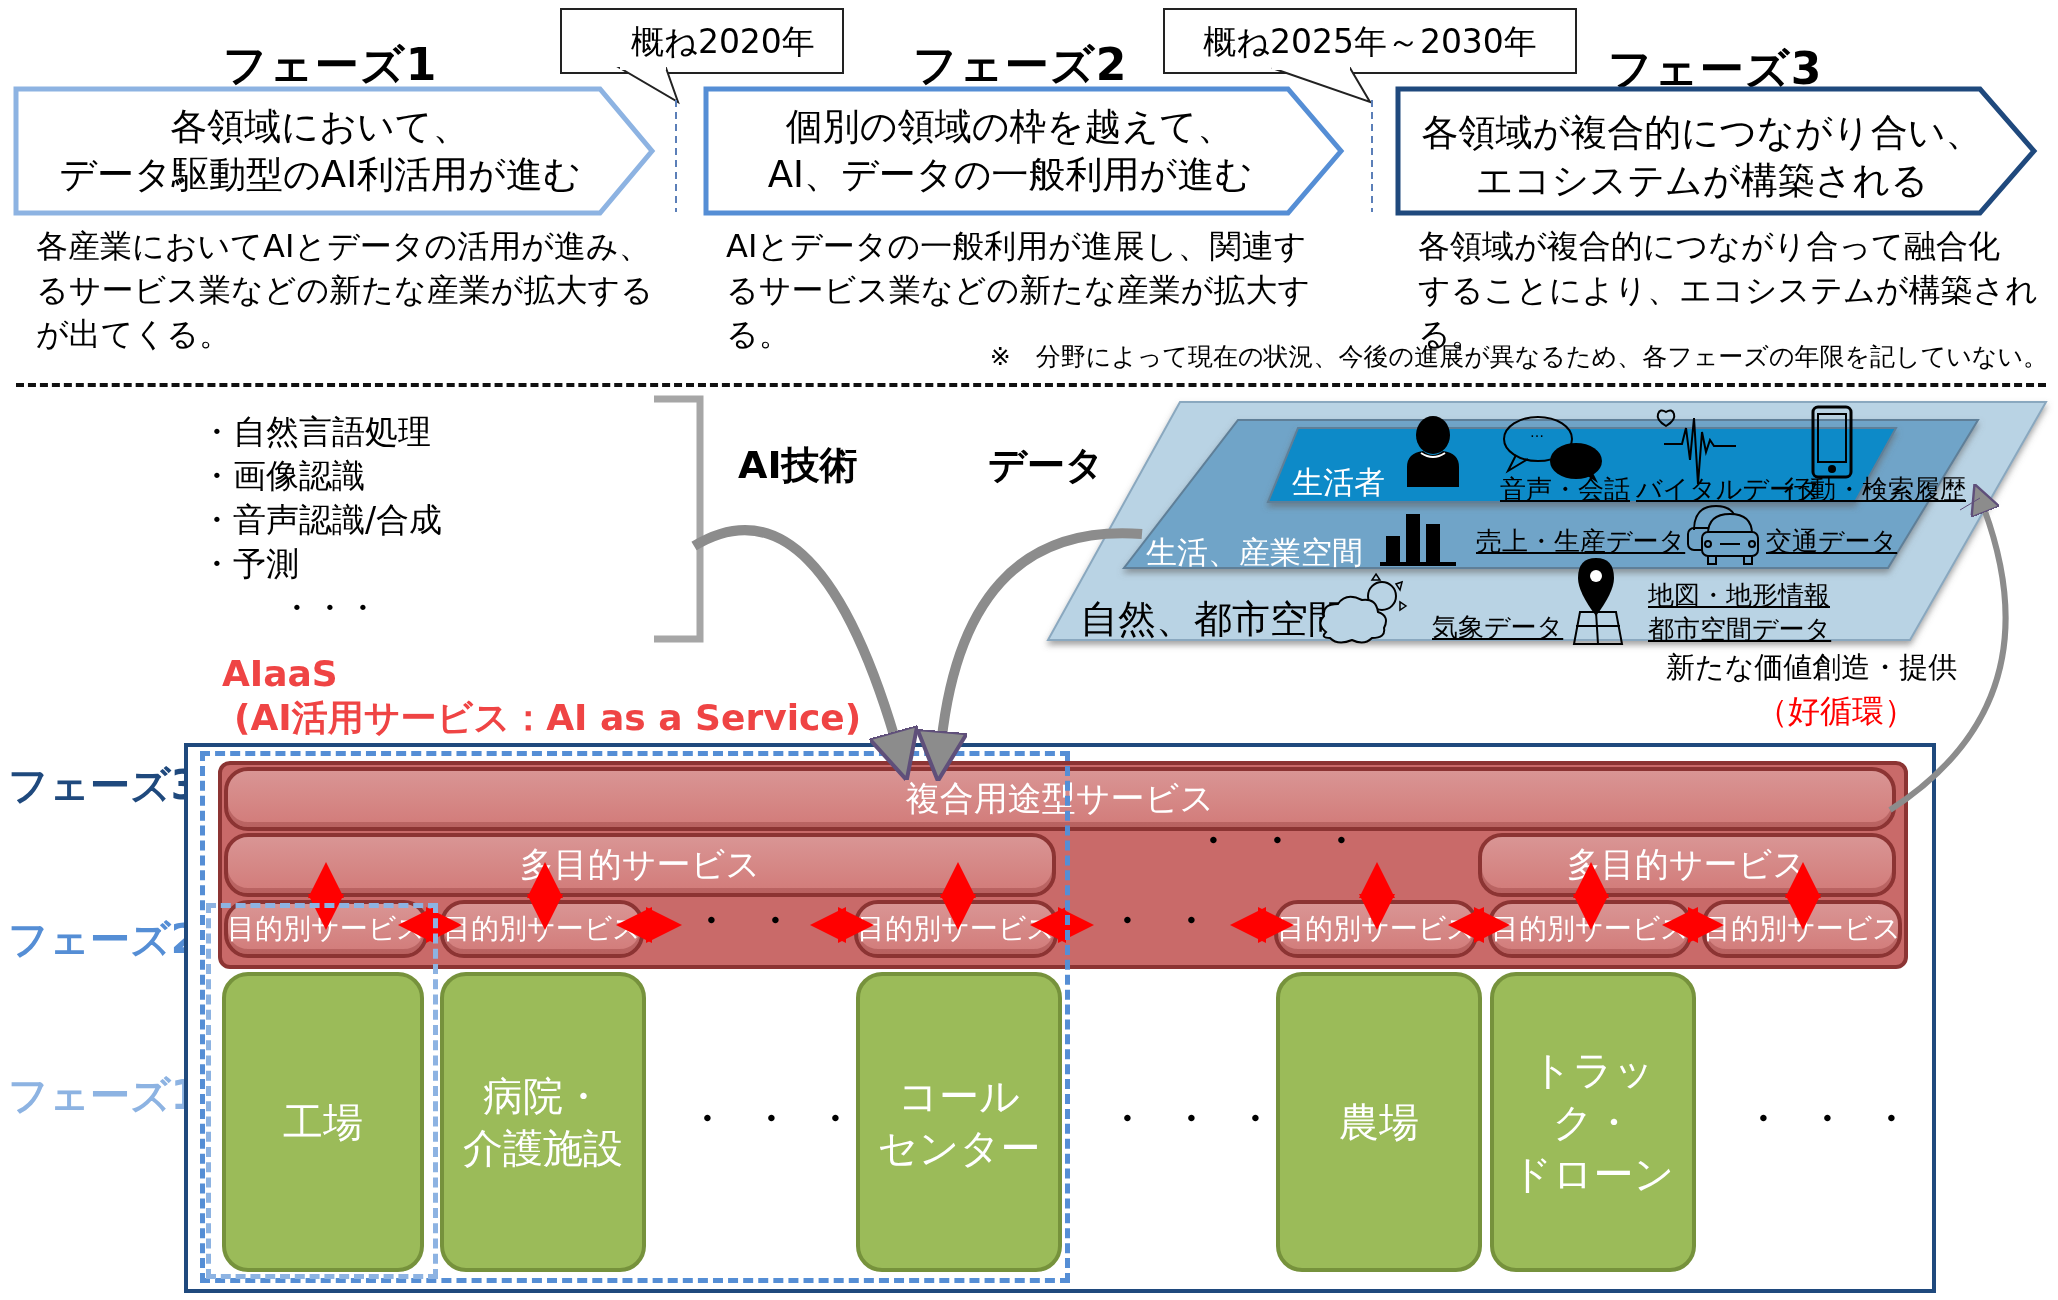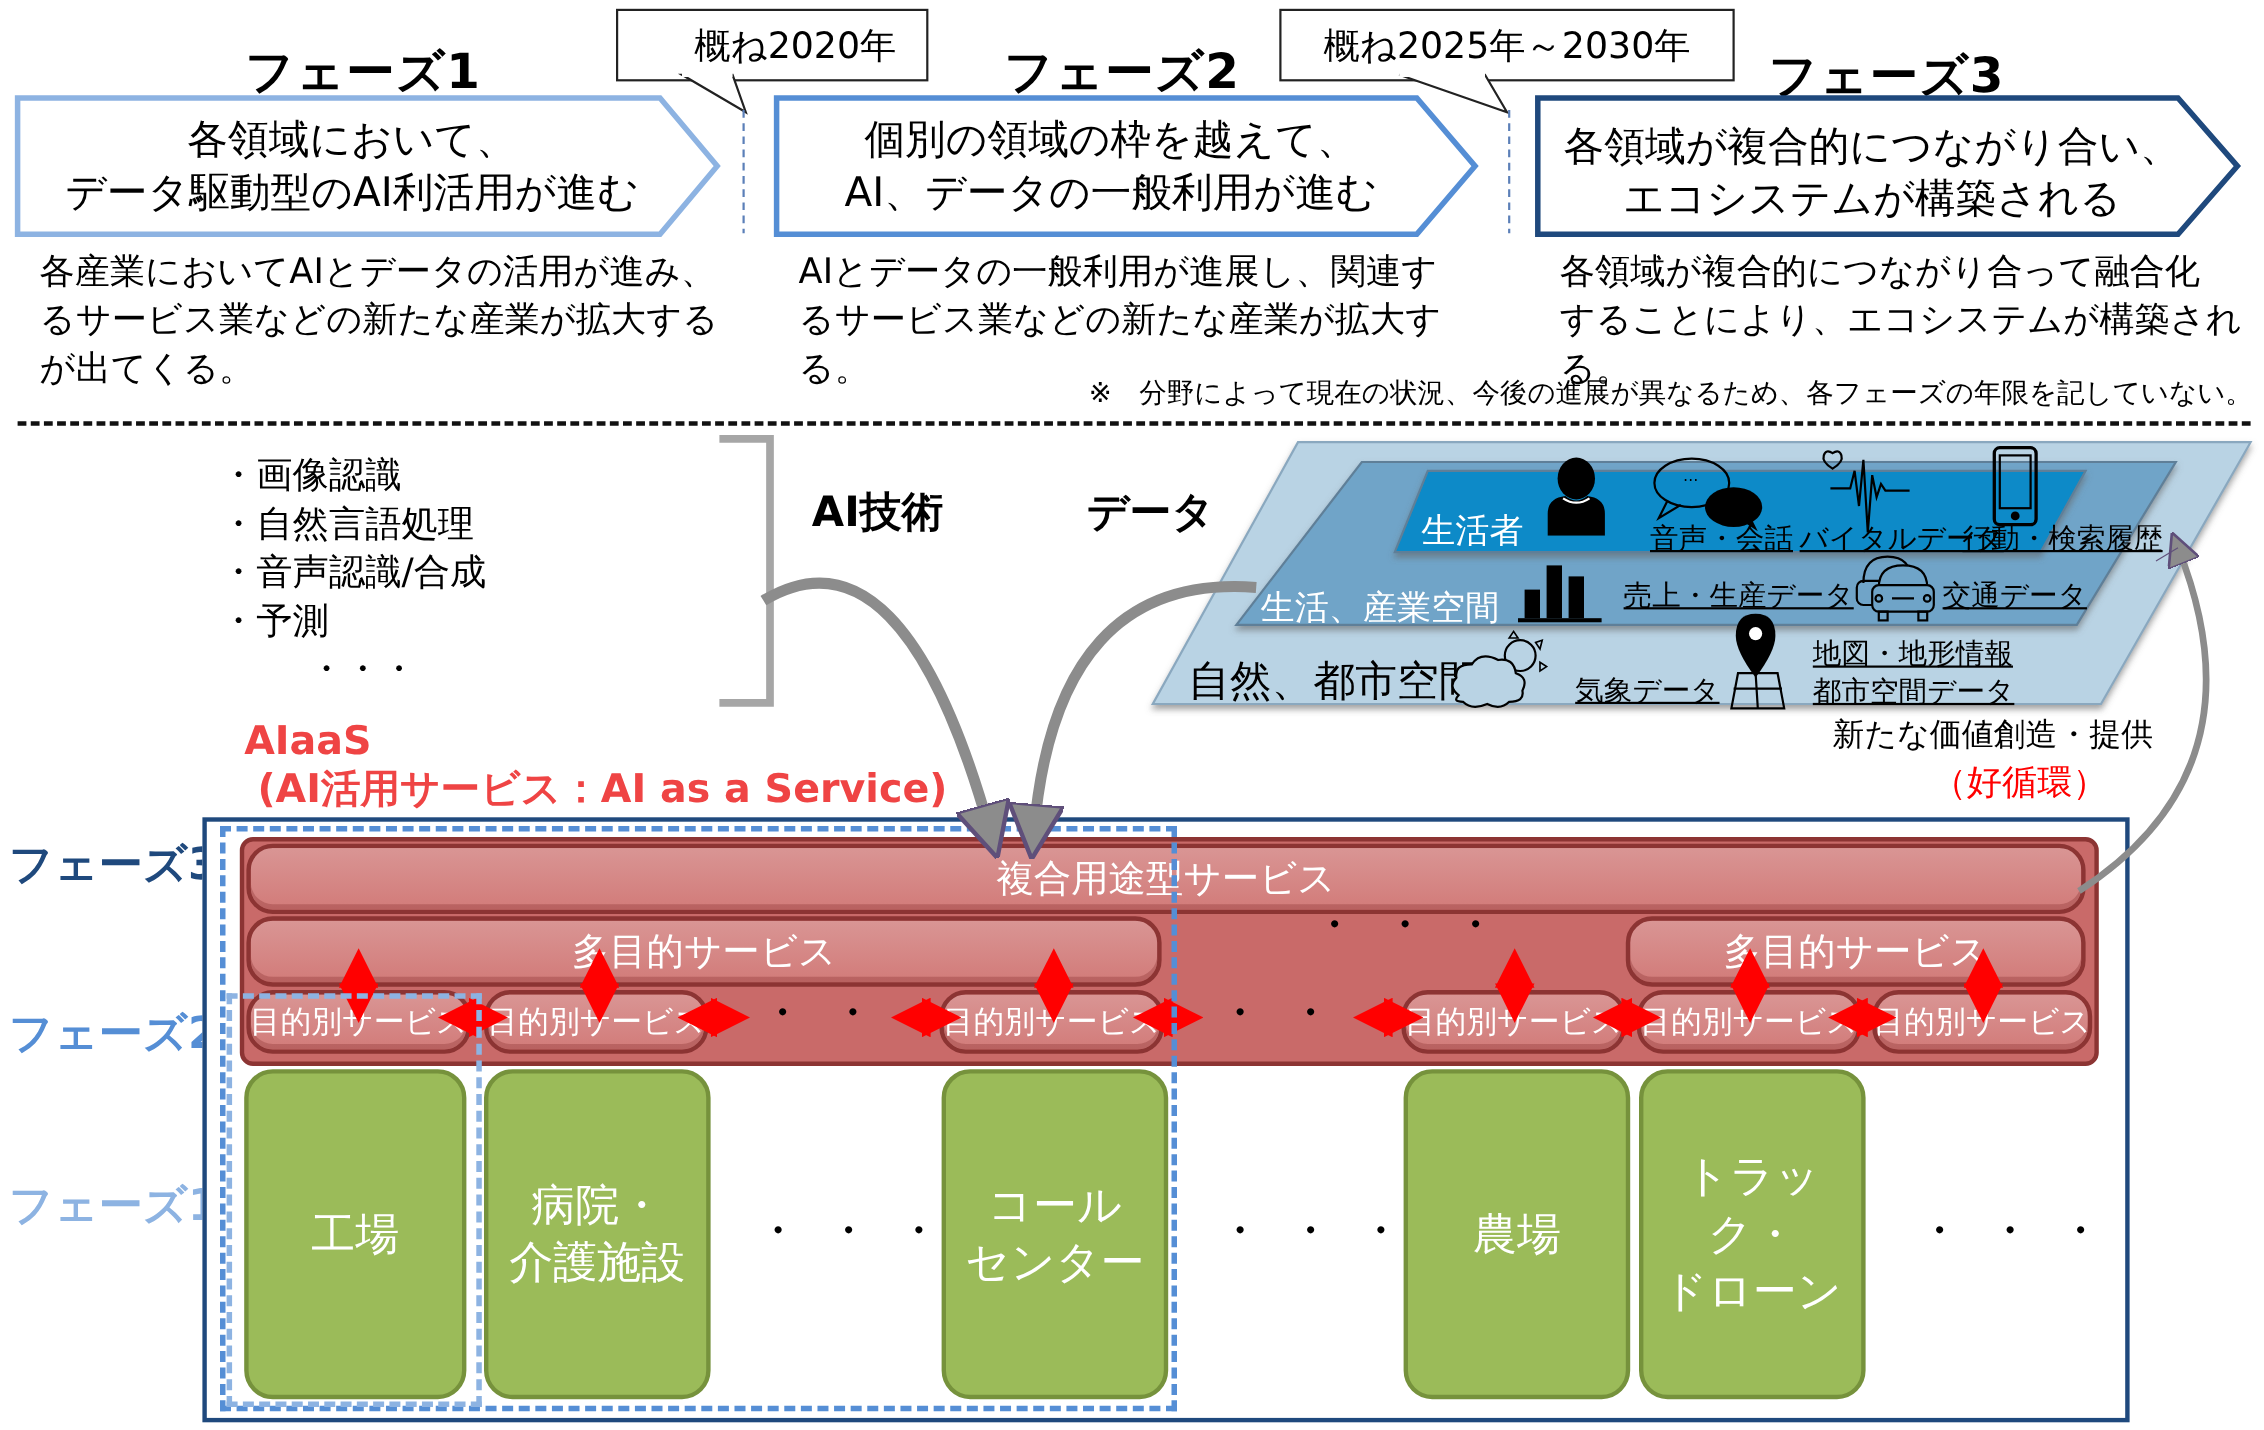--- a/index.html
+++ b/index.html
@@ -84,22 +84,22 @@
 <div class="abs desc" style="left:1418px;top:224px;width:640px;">
   <div>各領域が複合的につながり合って融合化</div>
   <div>することにより、エコシステムが構築される。</div>
 </div>
 
 <div class="abs note" style="left:898px;top:340px;width:1150px;text-align:right;">※　分野によって現在の状況、今後の進展が異なるため、各フェーズの年限を記していない。</div>
 
 <div class="abs divider" style="left:16px;top:383px;width:2030px;"></div>
 
 <div class="abs tech-list" style="left:200px;top:410px;width:300px;">
+  <div>・自然言語処理</div>
   <div>・画像認識</div>
-  <div>・自然言語処理</div>
   <div>・音声認識/合成</div>
   <div>・予測</div>
   <div style="padding-left:80px;">・・・</div>
 </div>
 <svg class="abs" style="left:650px;top:395px;" width="60" height="250">
   <path d="M4,4 H50 V244 H4" fill="none" stroke="#a6a6a6" stroke-width="7"></path>
 </svg>
 <div class="abs heading-bold" style="left:738px;top:440px;">AI技術</div>
 <div class="abs heading-bold" style="left:988px;top:440px;">データ</div>
 

